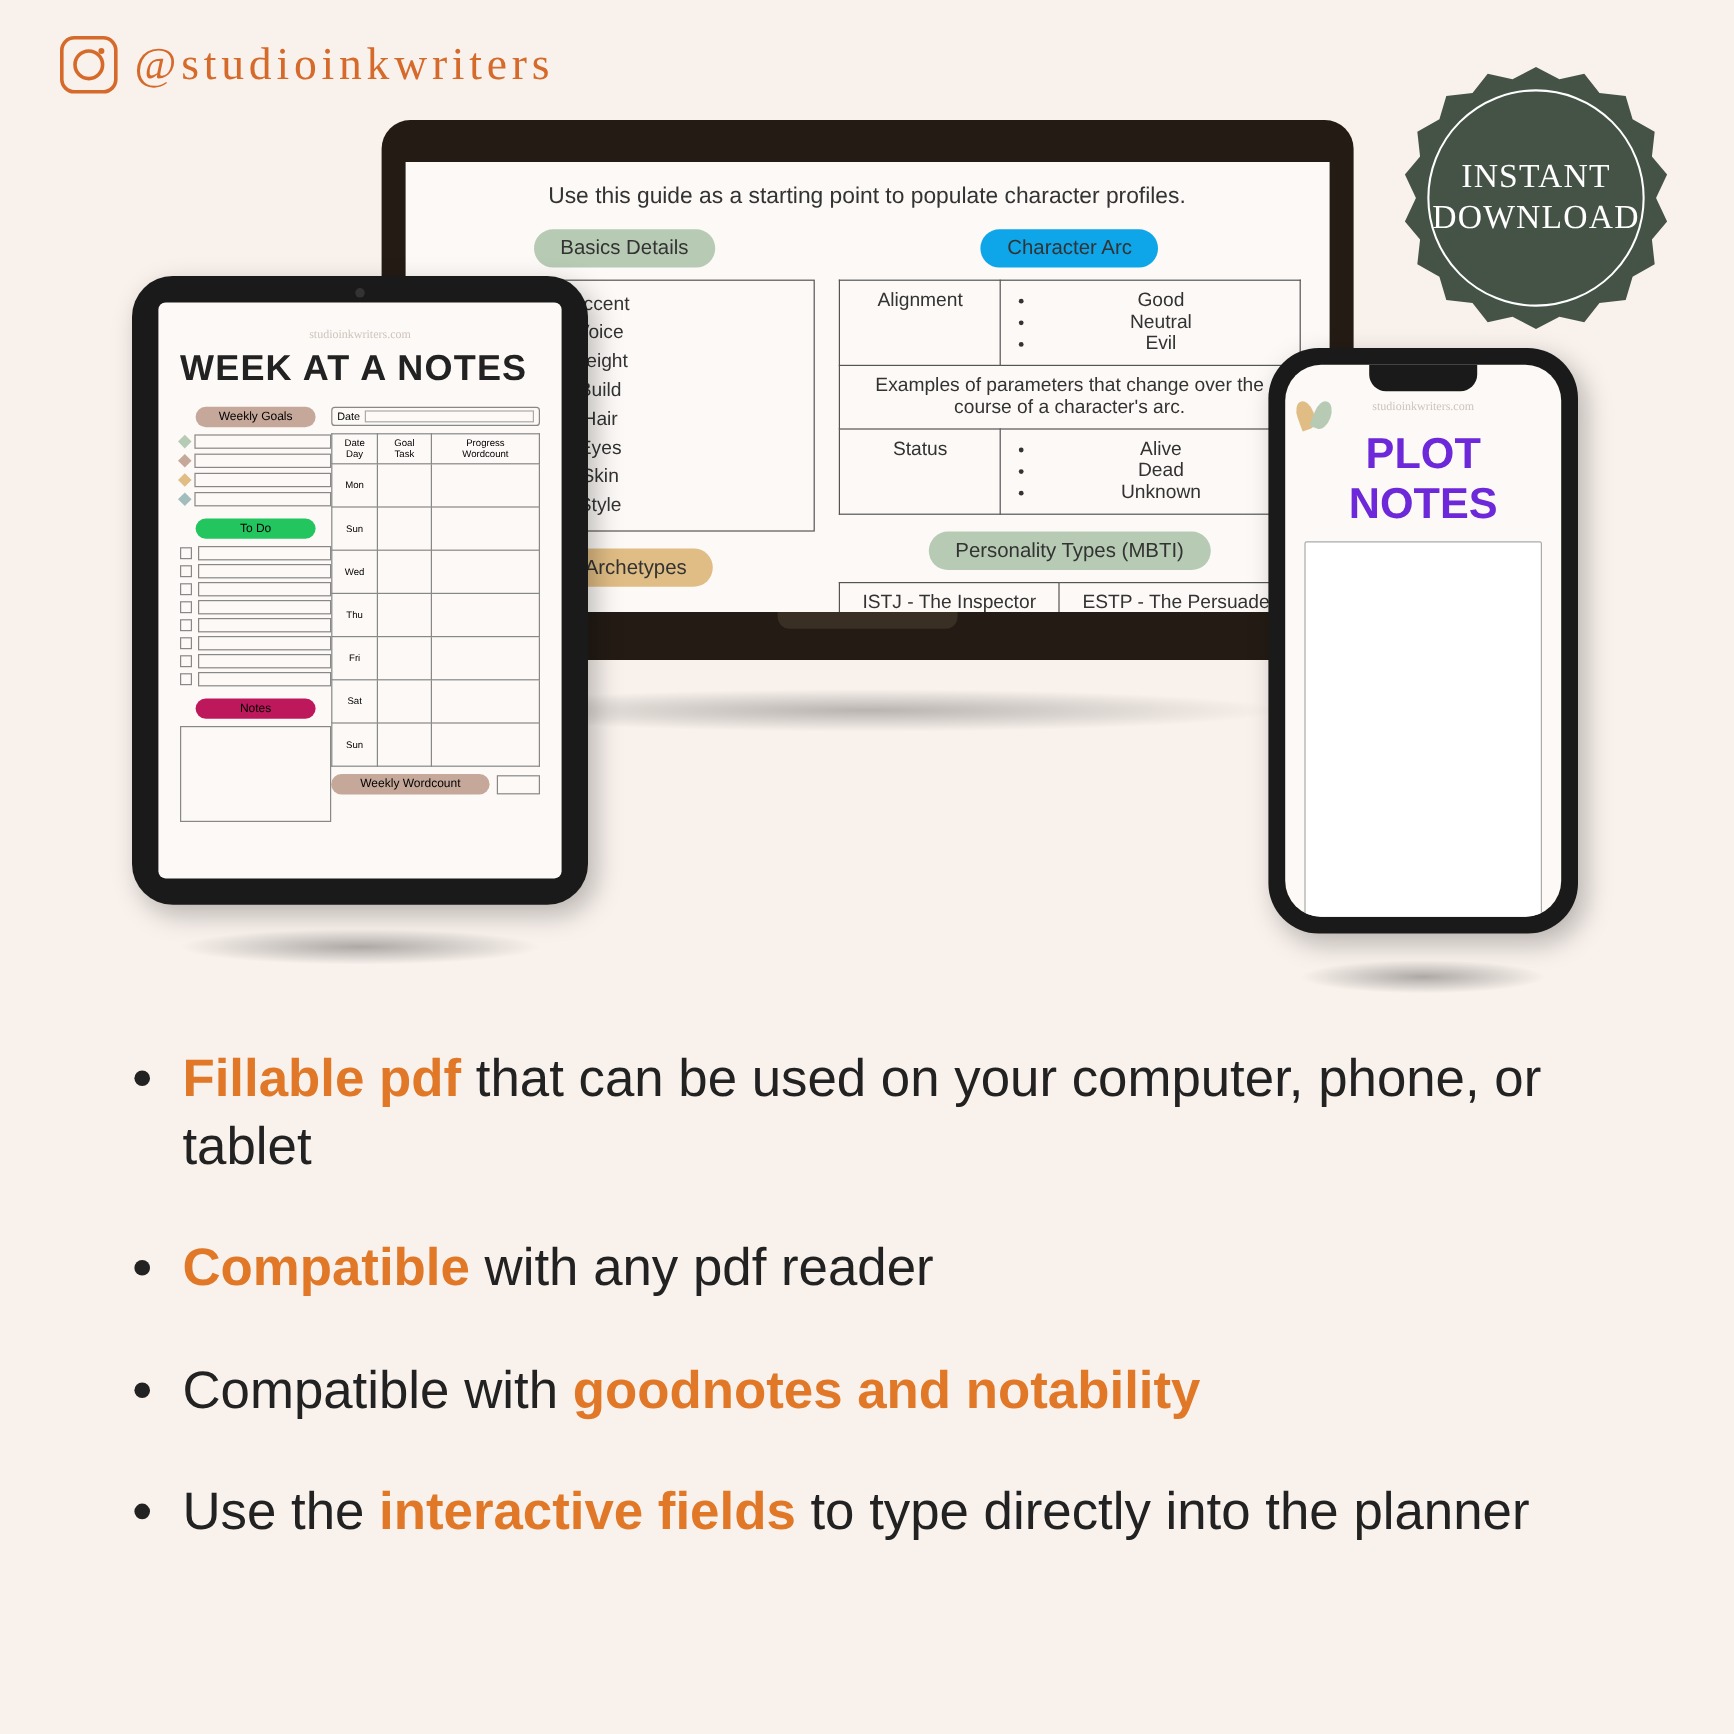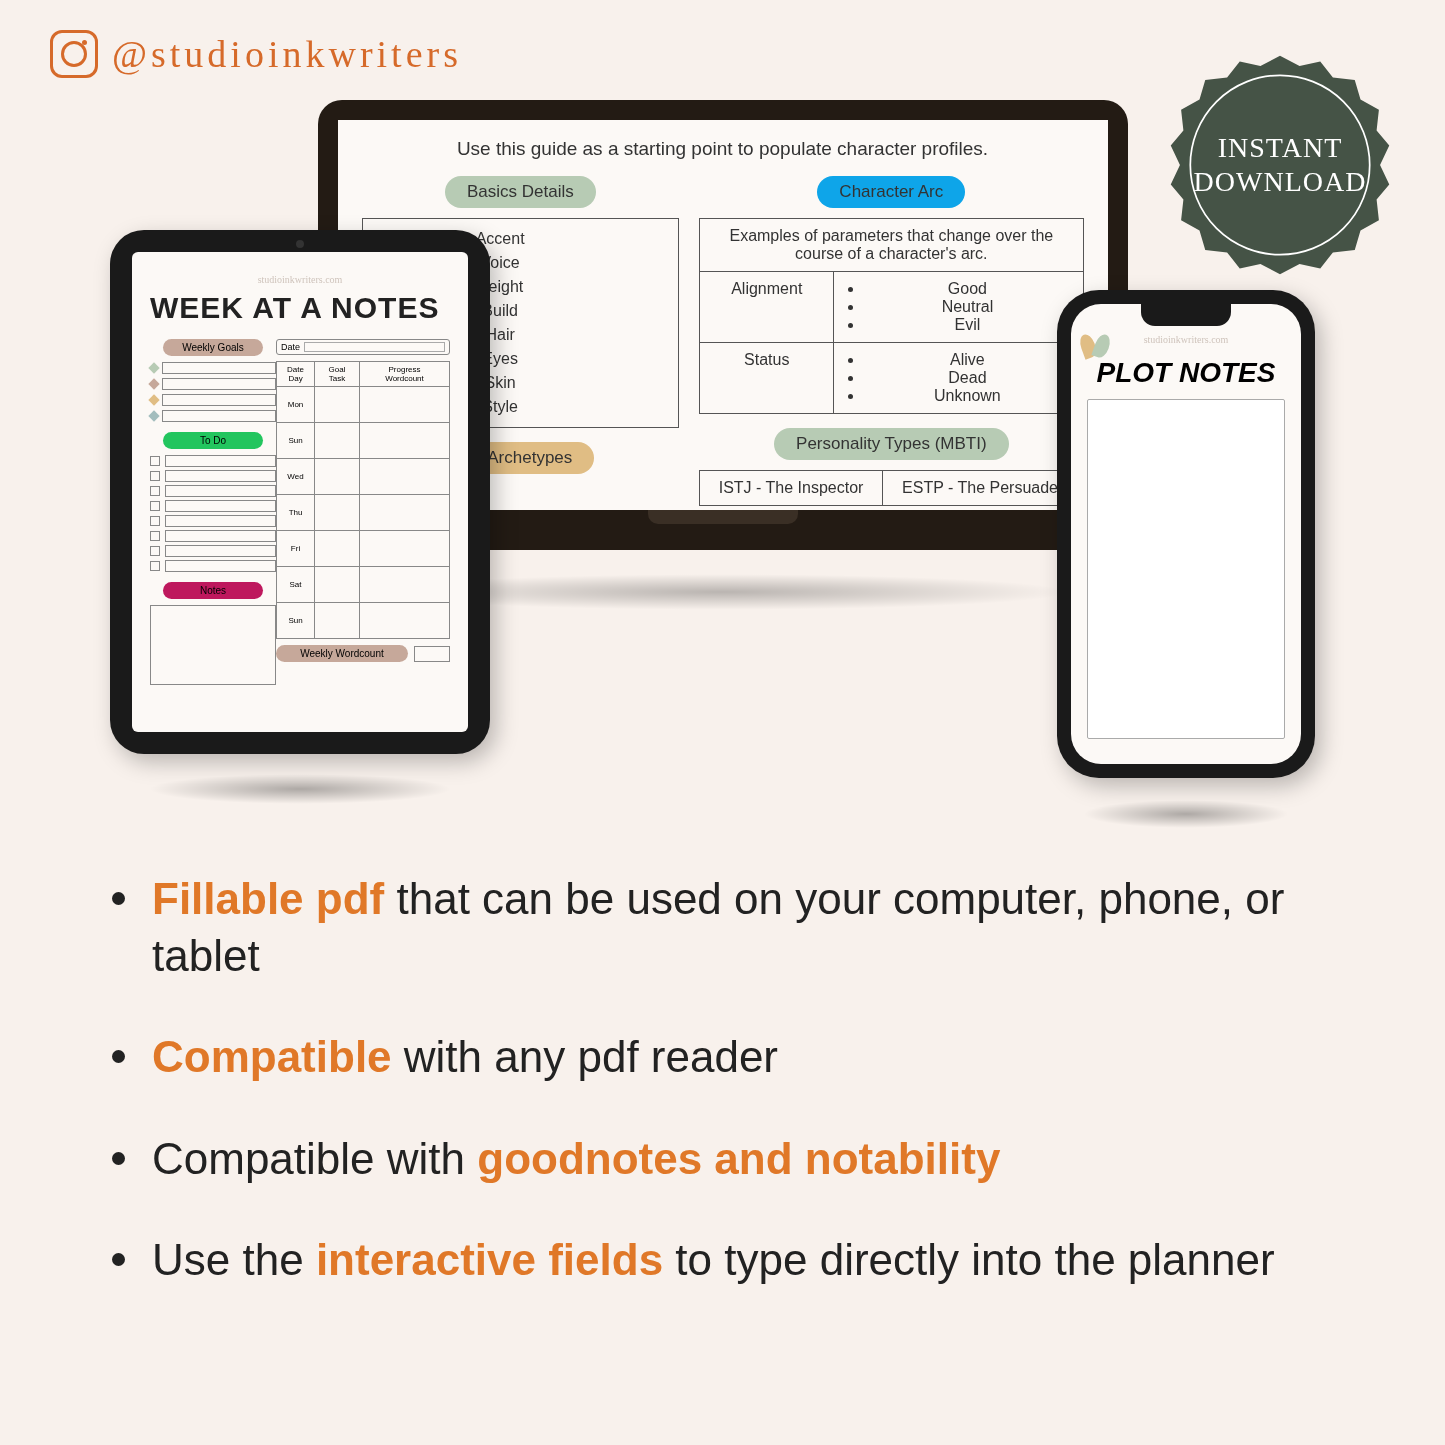--- a/index.html
+++ b/index.html
@@ -89,21 +89,21 @@
     position: absolute;
     top: 0;
     left: 50%;
     transform: translateX(-50%);
     width: 810px;
     z-index: 1;
   }
   .laptop-screen {
     background: #231b14;
     border-radius: 24px 24px 0 0;
-    padding: 20px 20px 0 20px;
+    padding: 35px 20px 0 20px;
     height: 410px;
     overflow: hidden;
   }
   .laptop-screen-inner {
     background: #fcf9f6;
     height: 100%;
     padding: 18px 24px 0 24px;
     font-size: 18px;
     color: #333;
     overflow: hidden;
@@ -263,25 +263,24 @@
     width:30px;height:30px;
   }
   .leaf-deco::before,.leaf-deco::after{
     content:""; position:absolute; width:14px;height:24px; border-radius:50% 50% 50% 0;
   }
   .leaf-deco::before{background:#e0bd84; left:0; transform:rotate(-20deg);}
   .leaf-deco::after{background:#b7cbb4; left:14px; transform:rotate(20deg);}
   .plot-title {
     font-family: "Arial Black", Impact, sans-serif;
     font-weight: 900;
-    font-size: 28px;
-    color: #000000;
+    font-size: 36px;
+    color: #6d28d9;
     text-align:center;
     margin: 12px 0 10px;
-    font-style: italic;
   }
   .plot-box { background:#fff; border:1px solid #aaa; height:340px; border-radius:2px;}
   .phone-shadow {
     width: 80%; height: 28px;
     background: radial-gradient(ellipse, rgba(0,0,0,.3), transparent 70%);
     margin: 22px auto 0;
   }
 
   
   .bullets {
@@ -360,32 +359,32 @@
                 <div>Style</div>
               </div>
             </div>
             <div style="margin-top:14px;"><span class="pill tan">er Archetypes</span></div>
           </div>
           <div class="lap-col" style="text-align:center;">
             <span class="pill brown">Character Arc</span>
             <table class="lap-panel" style="width:100%; border-collapse:collapse;">
               <tbody>
                   <tr>
-                    <td colspan="2" style="text-align:center;">Examples of parameters that change over the course of a character's arc.</td>
-                  </tr>
-              <tr>
                 <td style="width:35%; text-align:center;">Alignment</td>
                 <td>
                       <ul>
                   <li>Good</li>
                   <li>Neutral</li>
                   <li>Evil</li>
                 </ul>
                     </td>
               </tr>
+              <tr>
+                    <td colspan="2" style="text-align:center;">Examples of parameters that change over the course of a character's arc.</td>
+                  </tr>
               <tr>
                 <td style="text-align:center;">Status</td>
                 <td>
                       <ul>
                   <li>Alive</li>
                   <li>Dead</li>
                   <li>Unknown</li>
                 </ul>
                     </td>
               </tr>

